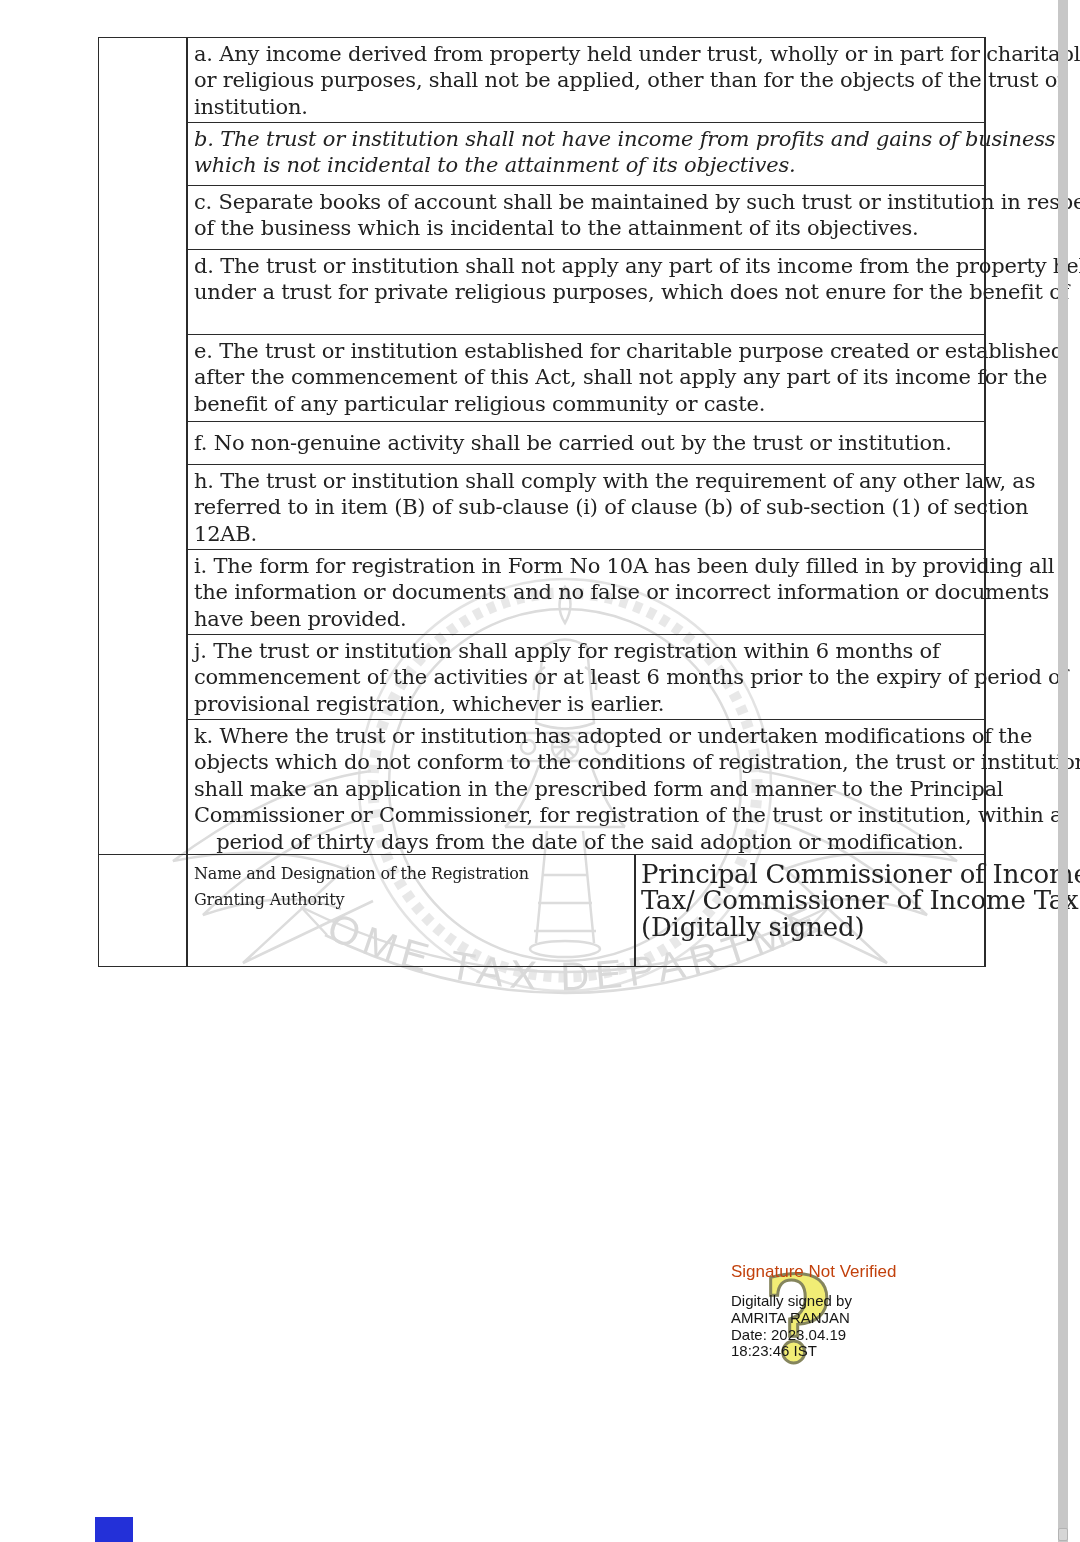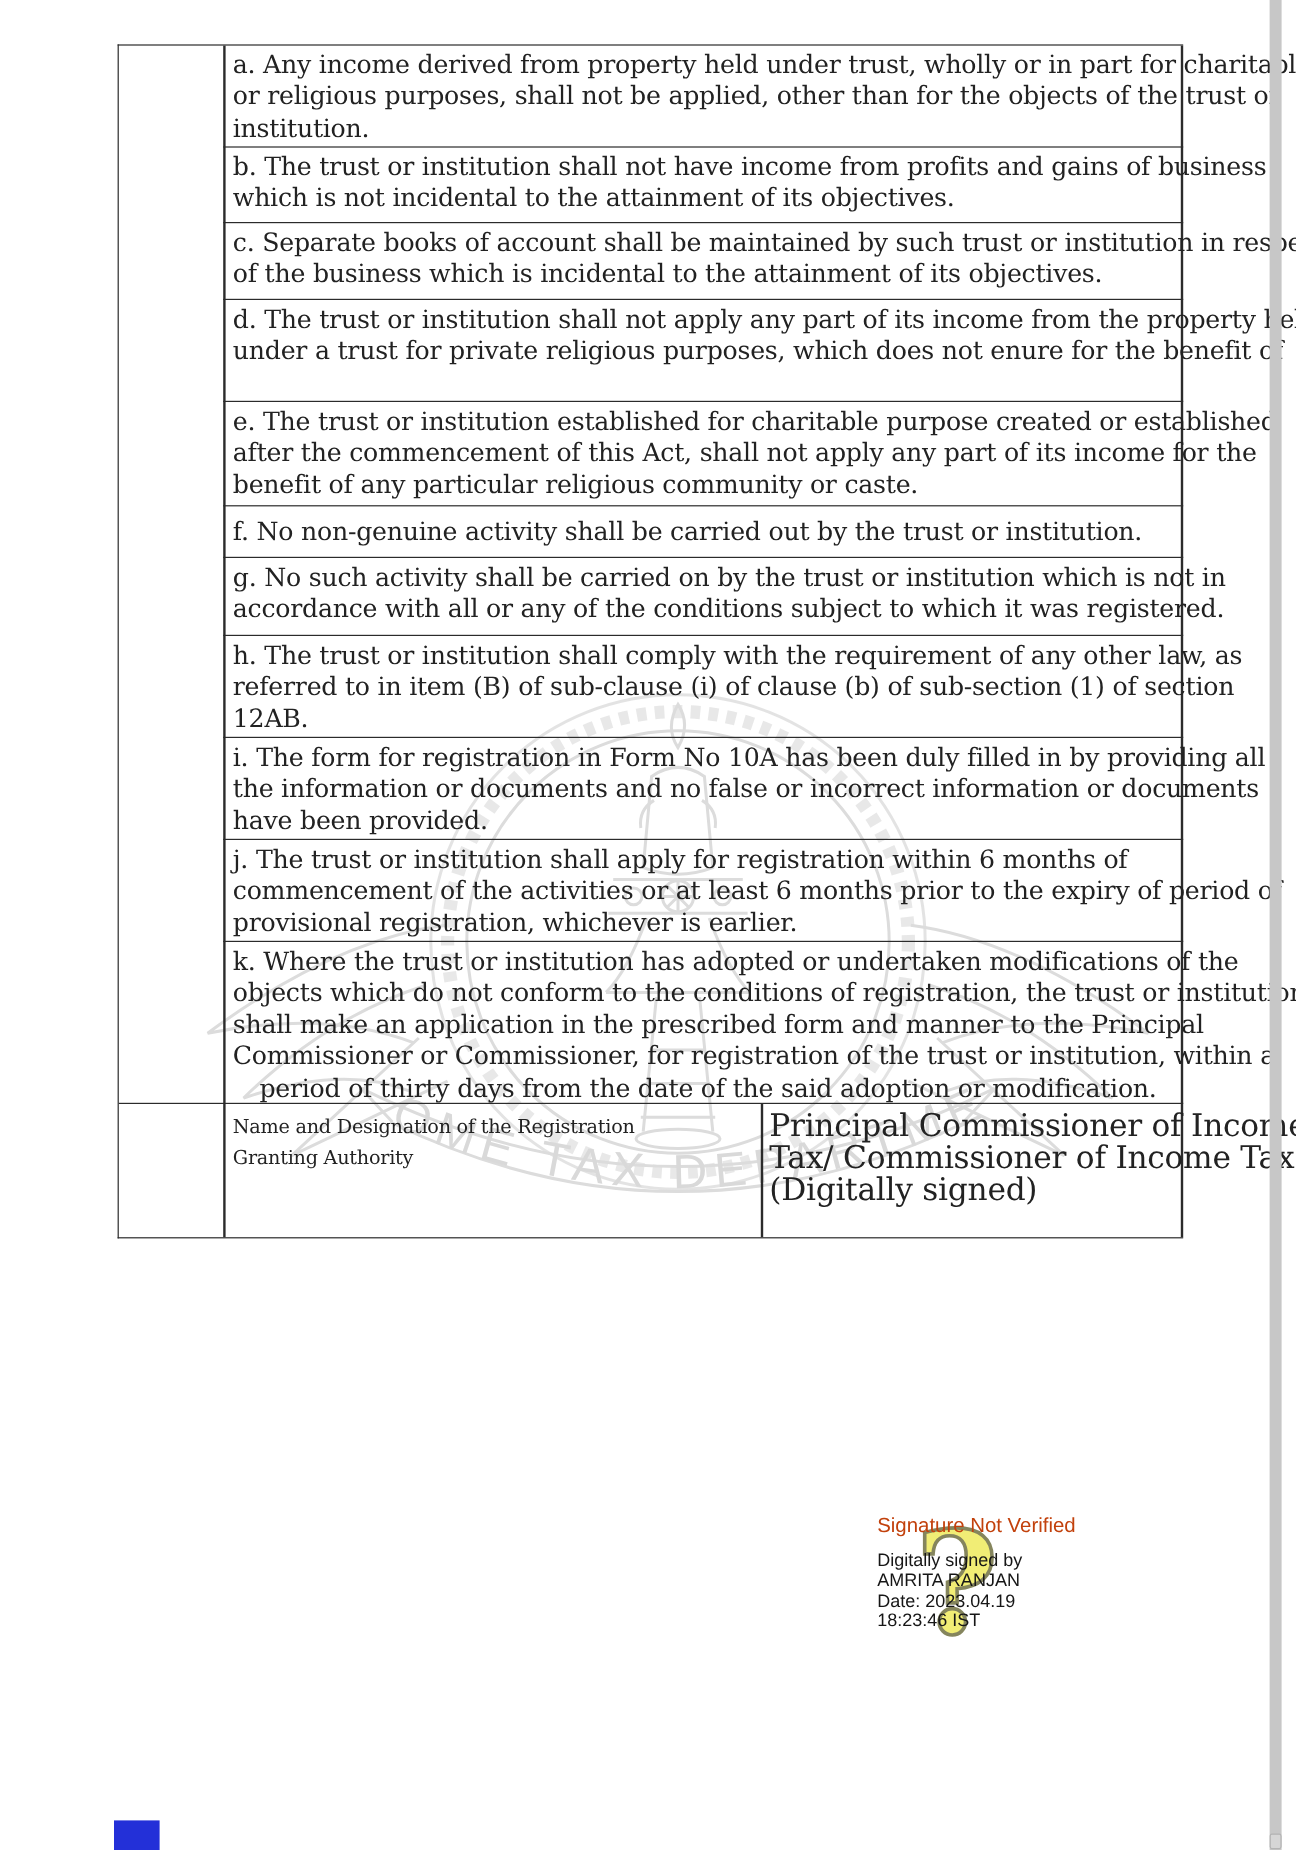--- a/index.html
+++ b/index.html
@@ -98,21 +98,21 @@
     <div class="right-border"></div>
 
     <div id="condition-rows">
         <div class="trow" style="height: 85px;">
           <div class="rtext">
             <div class="tline">a. Any income derived from property held under trust, wholly or in part for charitable</div>
             <div class="tline">or religious purposes, shall not be applied, other than for the objects of the trust or</div>
             <div class="tline">institution.</div>
           </div>
         </div>
-        <div class="trow" style="height: 63px;">
+        <div class="trow" style="height: 63px; font-style: italic;">
           <div class="rtext">
             <div class="tline">b. The trust or institution shall not have income from profits and gains of business</div>
             <div class="tline">which is not incidental to the attainment of its objectives.</div>
           </div>
         </div>
         <div class="trow" style="height: 64px;">
           <div class="rtext">
             <div class="tline">c. Separate books of account shall be maintained by such trust or institution in respect</div>
             <div class="tline">of the business which is incidental to the attainment of its objectives.</div>
           </div>
@@ -126,26 +126,20 @@
         <div class="trow" style="height: 87px;">
           <div class="rtext">
             <div class="tline">e. The trust or institution established for charitable purpose created or established</div>
             <div class="tline">after the commencement of this Act, shall not apply any part of its income for the</div>
             <div class="tline">benefit of any particular religious community or caste.</div>
           </div>
         </div>
         <div class="trow" style="height: 43px;">
           <div class="rtext pad8">
             <div class="tline">f. No non-genuine activity shall be carried out by the trust or institution.</div>
-          </div>
-        </div>
-        <div class="trow" style="height: 65px;">
-          <div class="rtext">
-            <div class="tline">g. No such activity shall be carried on by the trust or institution which is not in</div>
-            <div class="tline">accordance with all or any of the conditions subject to which it was registered.</div>
           </div>
         </div>
         <div class="trow" style="height: 85px;">
           <div class="rtext">
             <div class="tline">h. The trust or institution shall comply with the requirement of any other law, as</div>
             <div class="tline">referred to in item (B) of sub-clause (i) of clause (b) of sub-section (1) of section</div>
             <div class="tline">12AB.</div>
           </div>
         </div>
         <div class="trow" style="height: 85px;">

